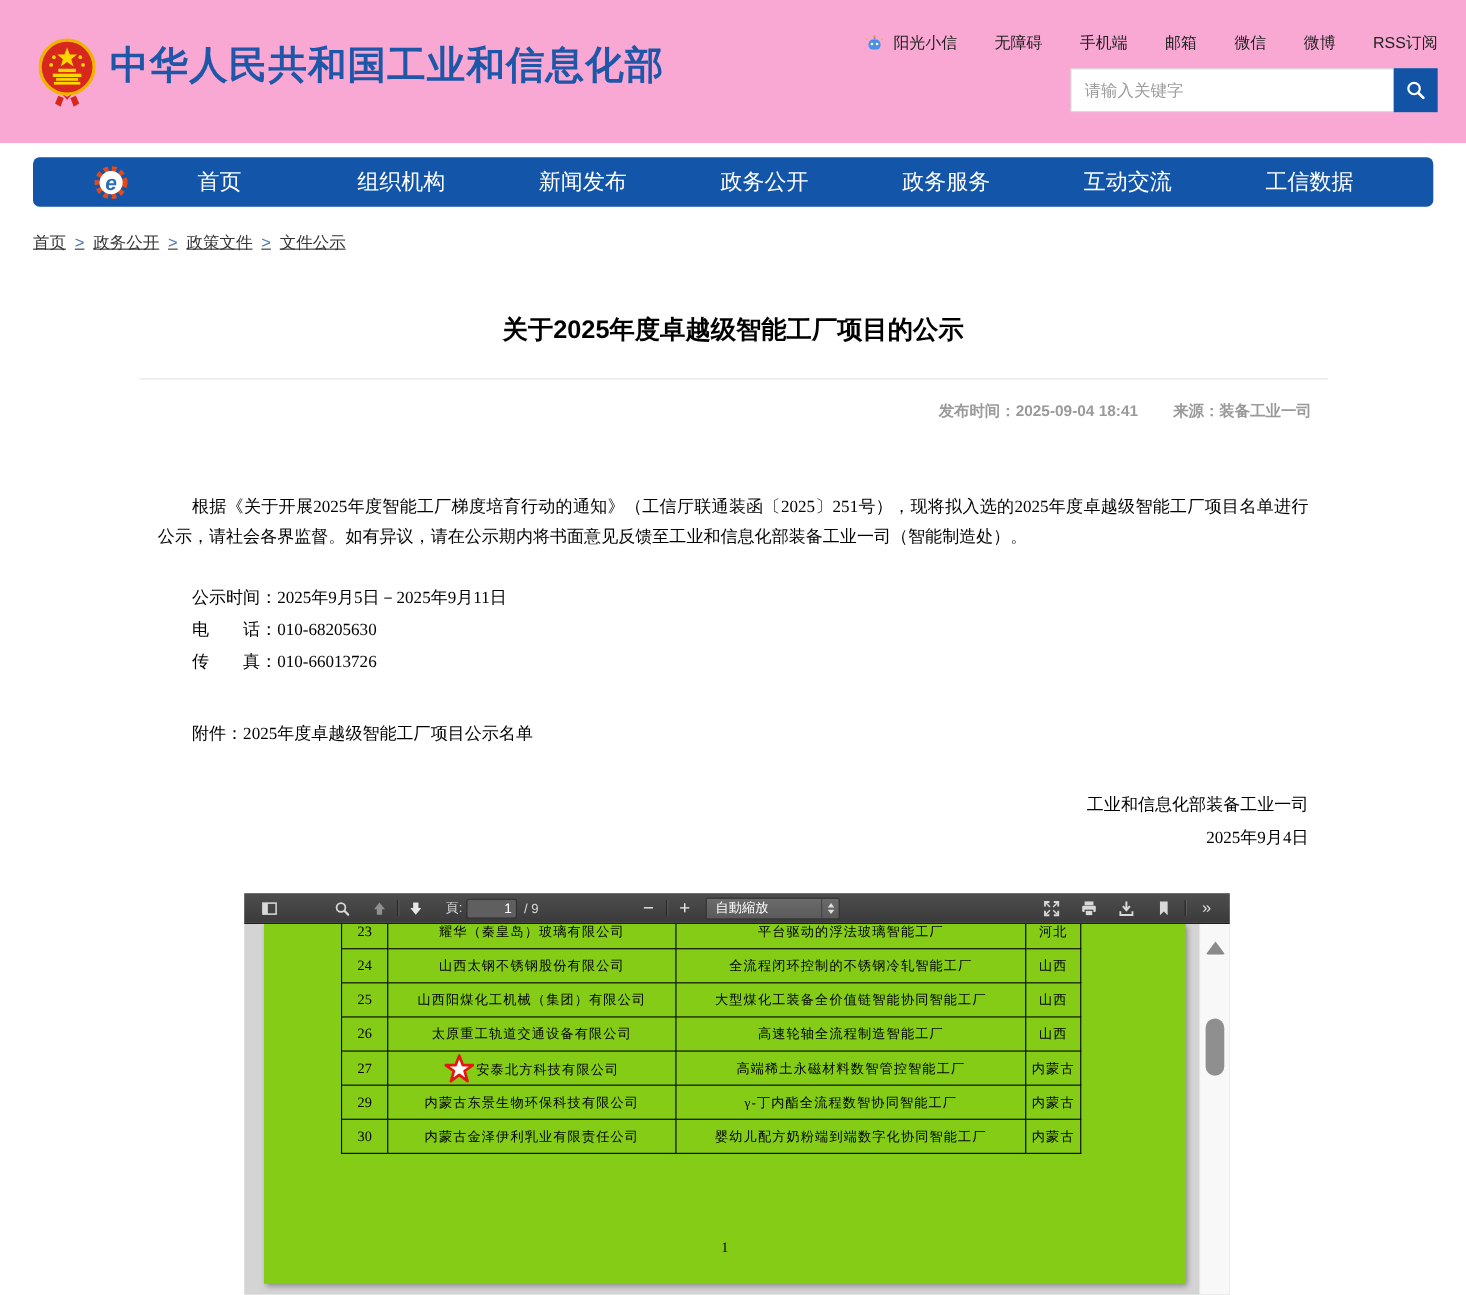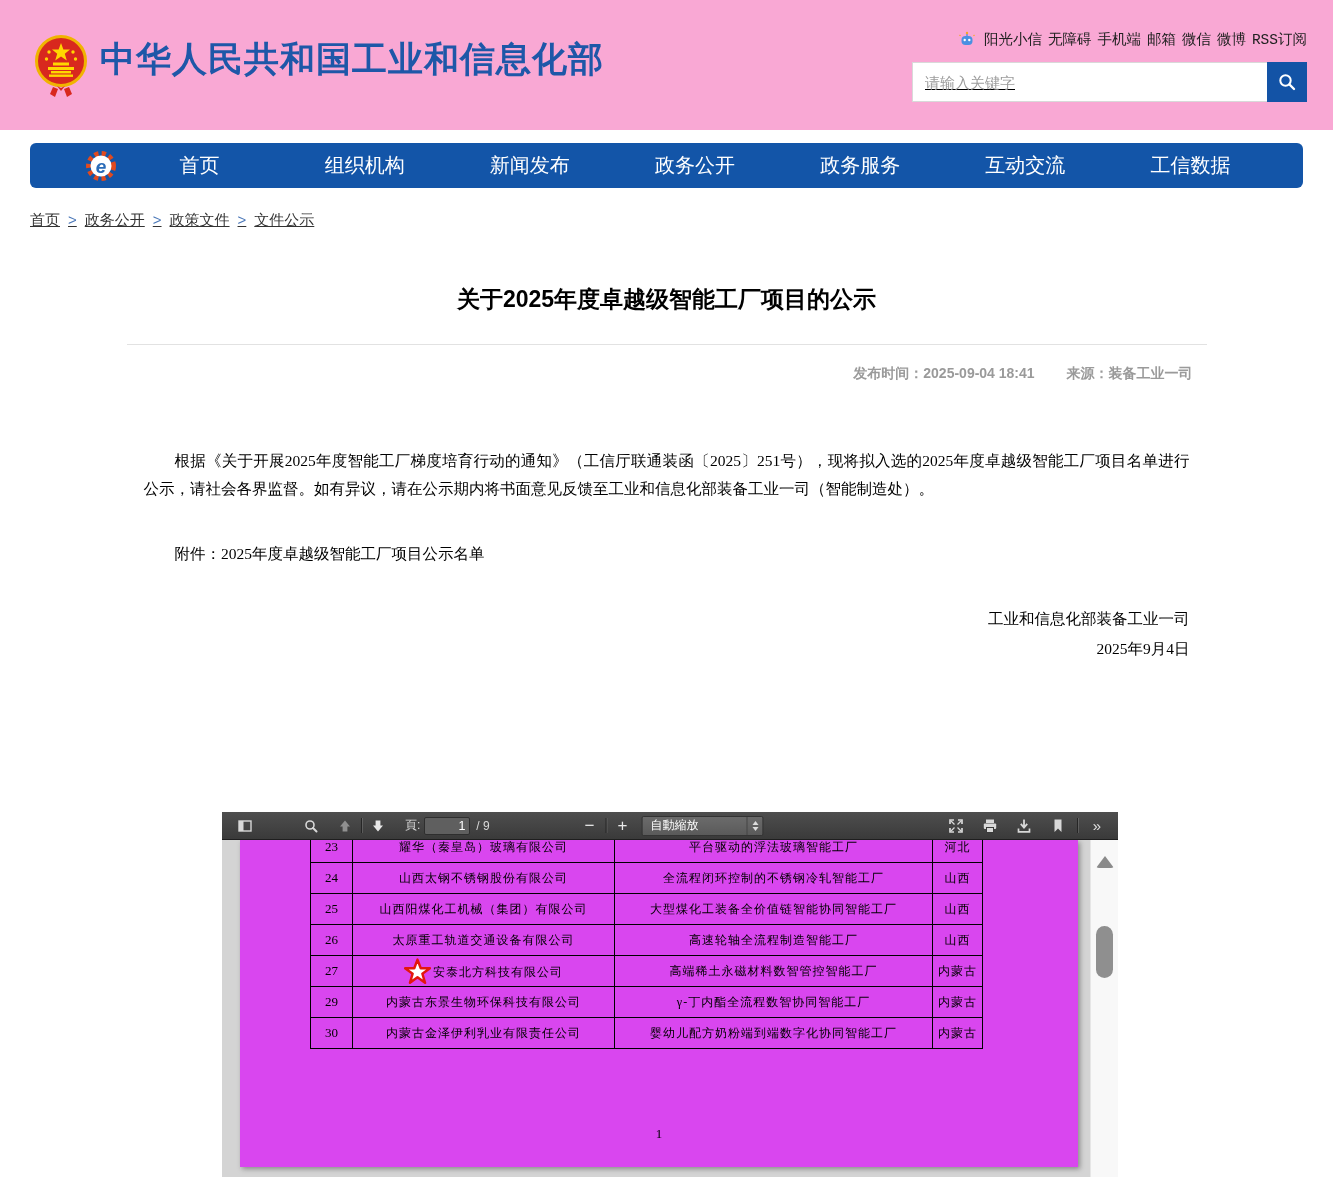--- a/index.html
+++ b/index.html
@@ -10,22 +10,22 @@
   .header { position:relative; height:130px; background:#f9a8d4; }
   .emblem { position:absolute; left:35px; top:31px; width:52px; height:68px; }
   .site-title { position:absolute; left:100px; top:36px; font-size:35px; font-weight:bold;
                 color:#1e57a8; letter-spacing:1px; white-space:nowrap; }
   .site-subtitle { position:absolute; left:101px; top:79px; font-size:13.2px; font-weight:bold;
                    color:#1e57a8; white-space:nowrap; }
   .quick-links { position:absolute; top:30px; right:26px; display:flex; align-items:center;
                  gap:19px; font-size:14.5px; color:#222; }
   .qlink { cursor:pointer; white-space:nowrap; }
   .robot-icon { width:18px; height:18px; margin-right:-11px; }
-  .search-bar { position:absolute; top:62px; right:26px; width:395px; height:40px;
-                border:1px solid #d9d9d9; display:flex;text-decoration:underline; }
+  .search-bar { position:absolute; top:62px; right:26px; width:334px; height:40px;
+                border:1px solid #d9d9d9; display:flex; }
   .search-input { flex:1; border:none; outline:none; padding:0 12px; font-size:15px; color:#333;
                   font-family:inherit; }
   .search-input::placeholder { color:#9c9c9c; }
   .search-btn { width:40px; height:40px; margin:-1px -1px -1px 0; border:none; background:#1353a6;
                 display:flex; align-items:center; justify-content:center; cursor:pointer; }
 
   
   .navbar { position:relative; margin:13px 30px 0 30px; height:45px; background:#1355a8;
             border-radius:6px; display:flex; align-items:center; }
   .nav-logo { margin-left:55px; width:32px; height:32px; flex:0 0 auto; }
@@ -74,21 +74,21 @@
   .zoom-select-label { flex:1; font-size:12px; color:#fff; padding-left:8px; white-space:nowrap; }
   .spinner { width:16px; height:100%; border-left:1px solid #444; display:flex; flex-direction:column;
              align-items:center; justify-content:center; gap:2px; }
   .tri-up { width:0; height:0; border-left:3.5px solid transparent; border-right:3.5px solid transparent;
             border-bottom:4px solid #ddd; }
   .tri-down { width:0; height:0; border-left:3.5px solid transparent; border-right:3.5px solid transparent;
               border-top:4px solid #ddd; }
   .chevrons { font-size:15px; color:#e0e0e0; }
 
   .pdf-content { position:relative; height:337px; background:#d4d4d4; overflow:hidden; }
-  .pdf-page { position:absolute; left:18px; top:0; width:838px; height:327px; background:#d946ef;
+  .pdf-page { position:absolute; left:18px; top:0; width:838px; height:327px; background:#84cc16;
               box-shadow:2px 2px 5px rgba(0,0,0,.35); }
   .pdf-table { position:absolute; left:70px; top:-9px; width:672px; border-collapse:collapse;
                table-layout:fixed; font-family:"Liberation Serif","DejaVu Serif",serif; }
   .pdf-table td { border:1px solid #000; height:31px; text-align:center; font-size:12px;
                   letter-spacing:1px; color:#000; padding:0 2px; overflow:hidden; white-space:nowrap; }
   td.col-no { width:42px; font-size:13px; letter-spacing:0; }
   td.col-company { width:262px; }
   td.col-project { width:318px; }
   td.col-province { width:50px; }
   .star-svg { width:27px; height:27px; vertical-align:-9px; margin-right:2px; }
@@ -126,21 +126,21 @@
 
   <div class="quick-links">
     <svg class="robot-icon" viewBox="0 0 18 18">
       <rect x="3.5" y="5" width="11" height="9" rx="4" fill="#4a90e2"></rect>
       <line x1="9" y1="2" x2="9" y2="5" stroke="#4a90e2" stroke-width="1.4"></line>
       <circle cx="9" cy="2" r="1.2" fill="#f5a623"></circle>
       <circle cx="6.7" cy="9" r="1.2" fill="#fff"></circle>
         <circle cx="11.3" cy="9" r="1.2" fill="#fff"></circle>
       <path d="M1.5 4 l1 .9 M16.5 4 l-1 .9" stroke="#f5a623" stroke-width="1.2"></path>
     </svg>
-    <span id="quick-links" style="display:flex;gap:6px;font-family:Liberation Mono, monospace;">
+    <span id="quick-links" style="display:flex;gap:34px;">
         <span class="qlink">阳光小信</span>
         <span class="qlink">无障碍</span>
         <span class="qlink">手机端</span>
         <span class="qlink">邮箱</span>
         <span class="qlink">微信</span>
         <span class="qlink">微博</span>
         <span class="qlink">RSS订阅</span>
       </span>
   </div>
 
@@ -177,20 +177,25 @@
 <div class="article">
   <div class="article-title">关于2025年度卓越级智能工厂项目的公示</div>
   <div class="title-divider"></div>
   <div class="article-meta">
     <span>发布时间：2025-09-04 18:41</span>
     <span>来源：装备工业一司</span>
   </div>
 
   <div class="article-body">
     <p class="para">根据《关于开展2025年度智能工厂梯度培育行动的通知》（工信厅联通装函〔2025〕251号），现将拟入选的2025年度卓越级智能工厂项目名单进行公示，请社会各界监督。如有异议，请在公示期内将书面意见反馈至工业和信息化部装备工业一司（智能制造处）。</p>
+    <div class="contact-block">
+      <div class="contact-line">公示时间：2025年9月5日－2025年9月11日</div>
+      <div class="contact-line">电　　话：010-68205630</div>
+      <div class="contact-line">传　　真：010-66013726</div>
+    </div>
     <div class="attachment-line">附件：2025年度卓越级智能工厂项目公示名单</div>
     <div class="signature-block">
       <div>工业和信息化部装备工业一司</div>
       <div>2025年9月4日</div>
     </div>
   </div>
 </div>
 
 <div class="pdf-viewer">
   <div class="pdf-toolbar">

